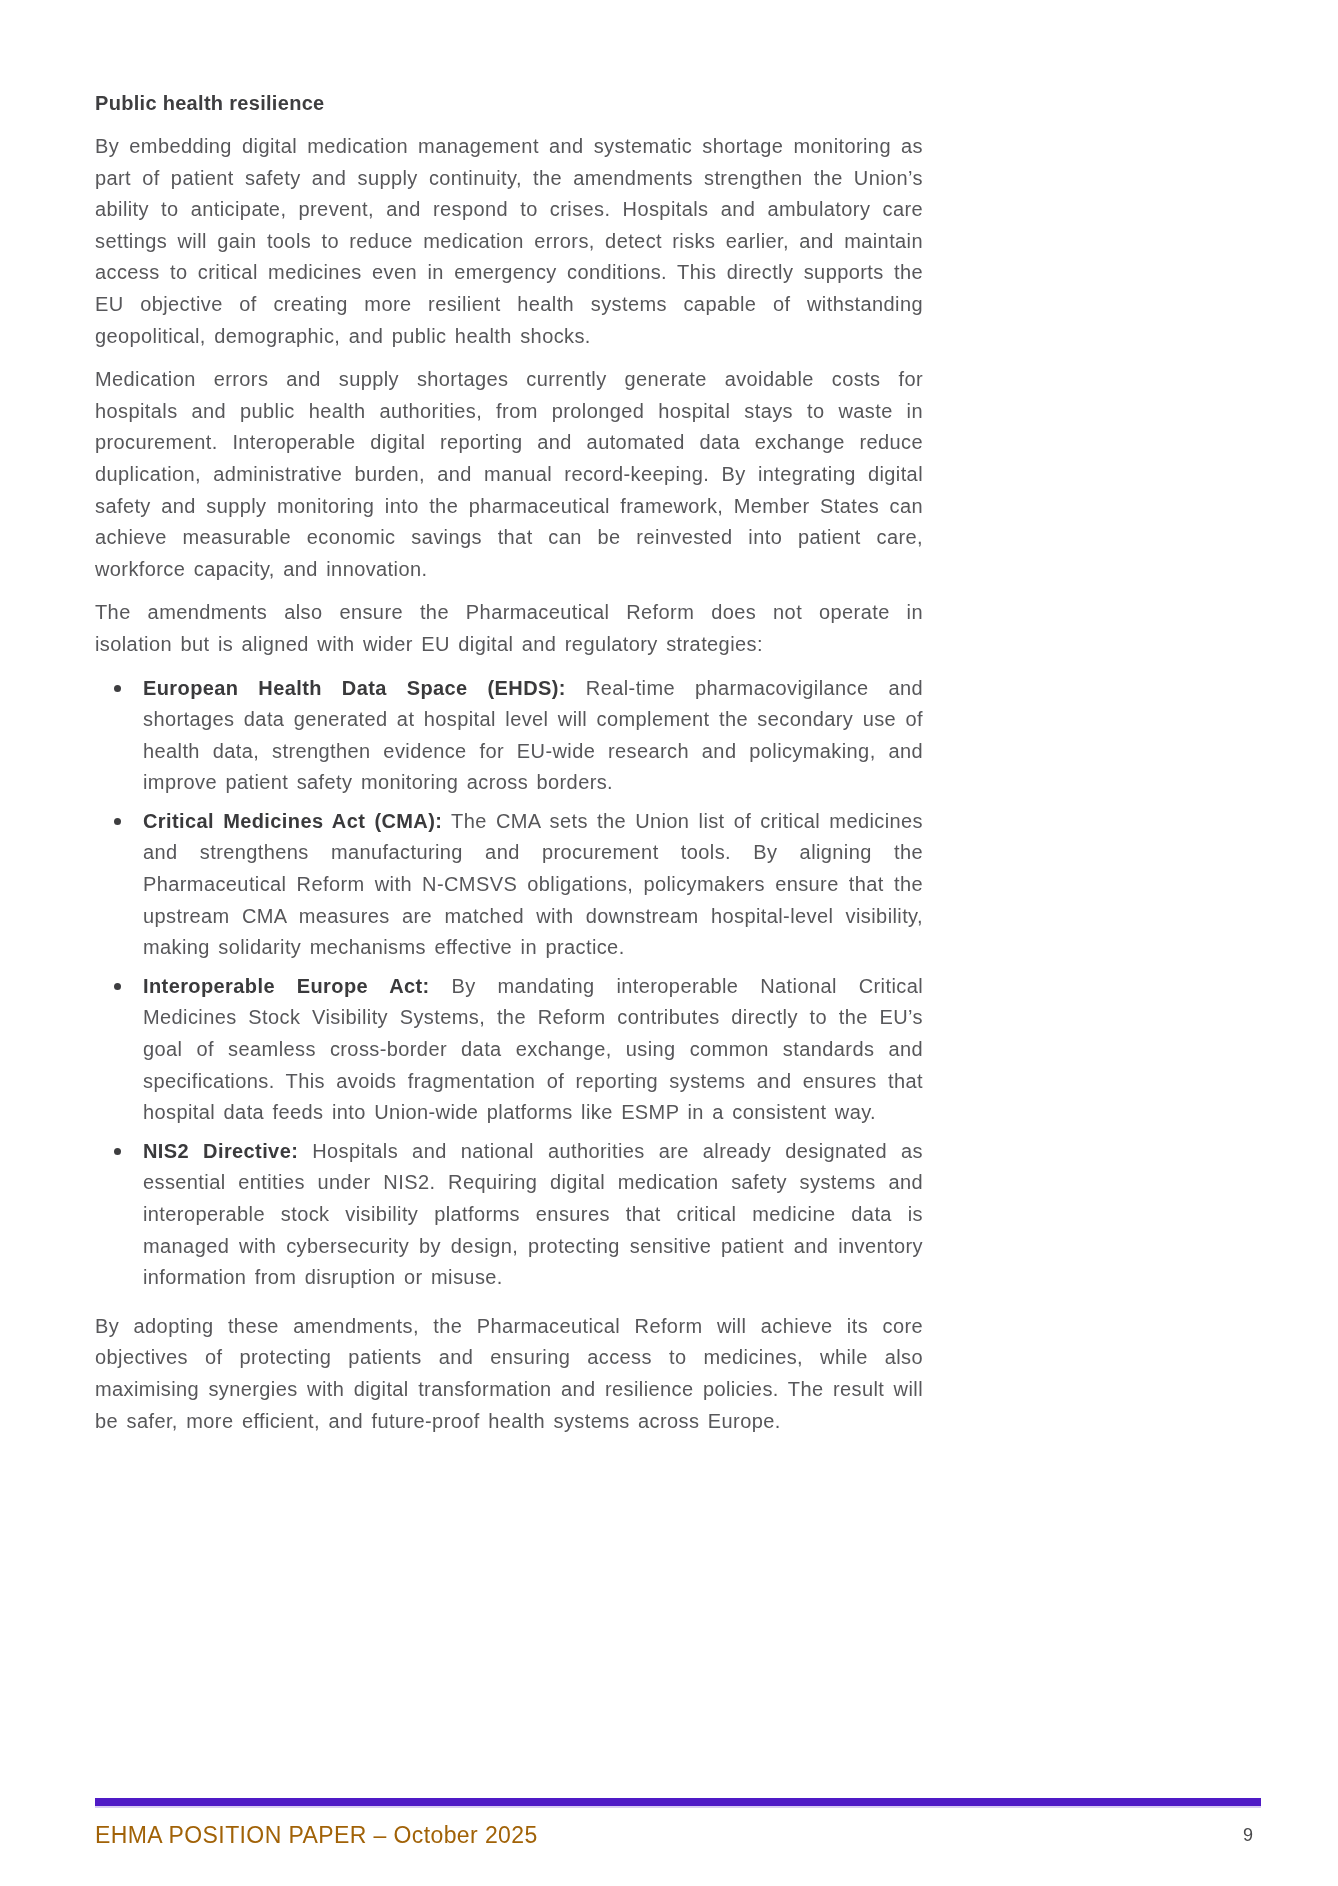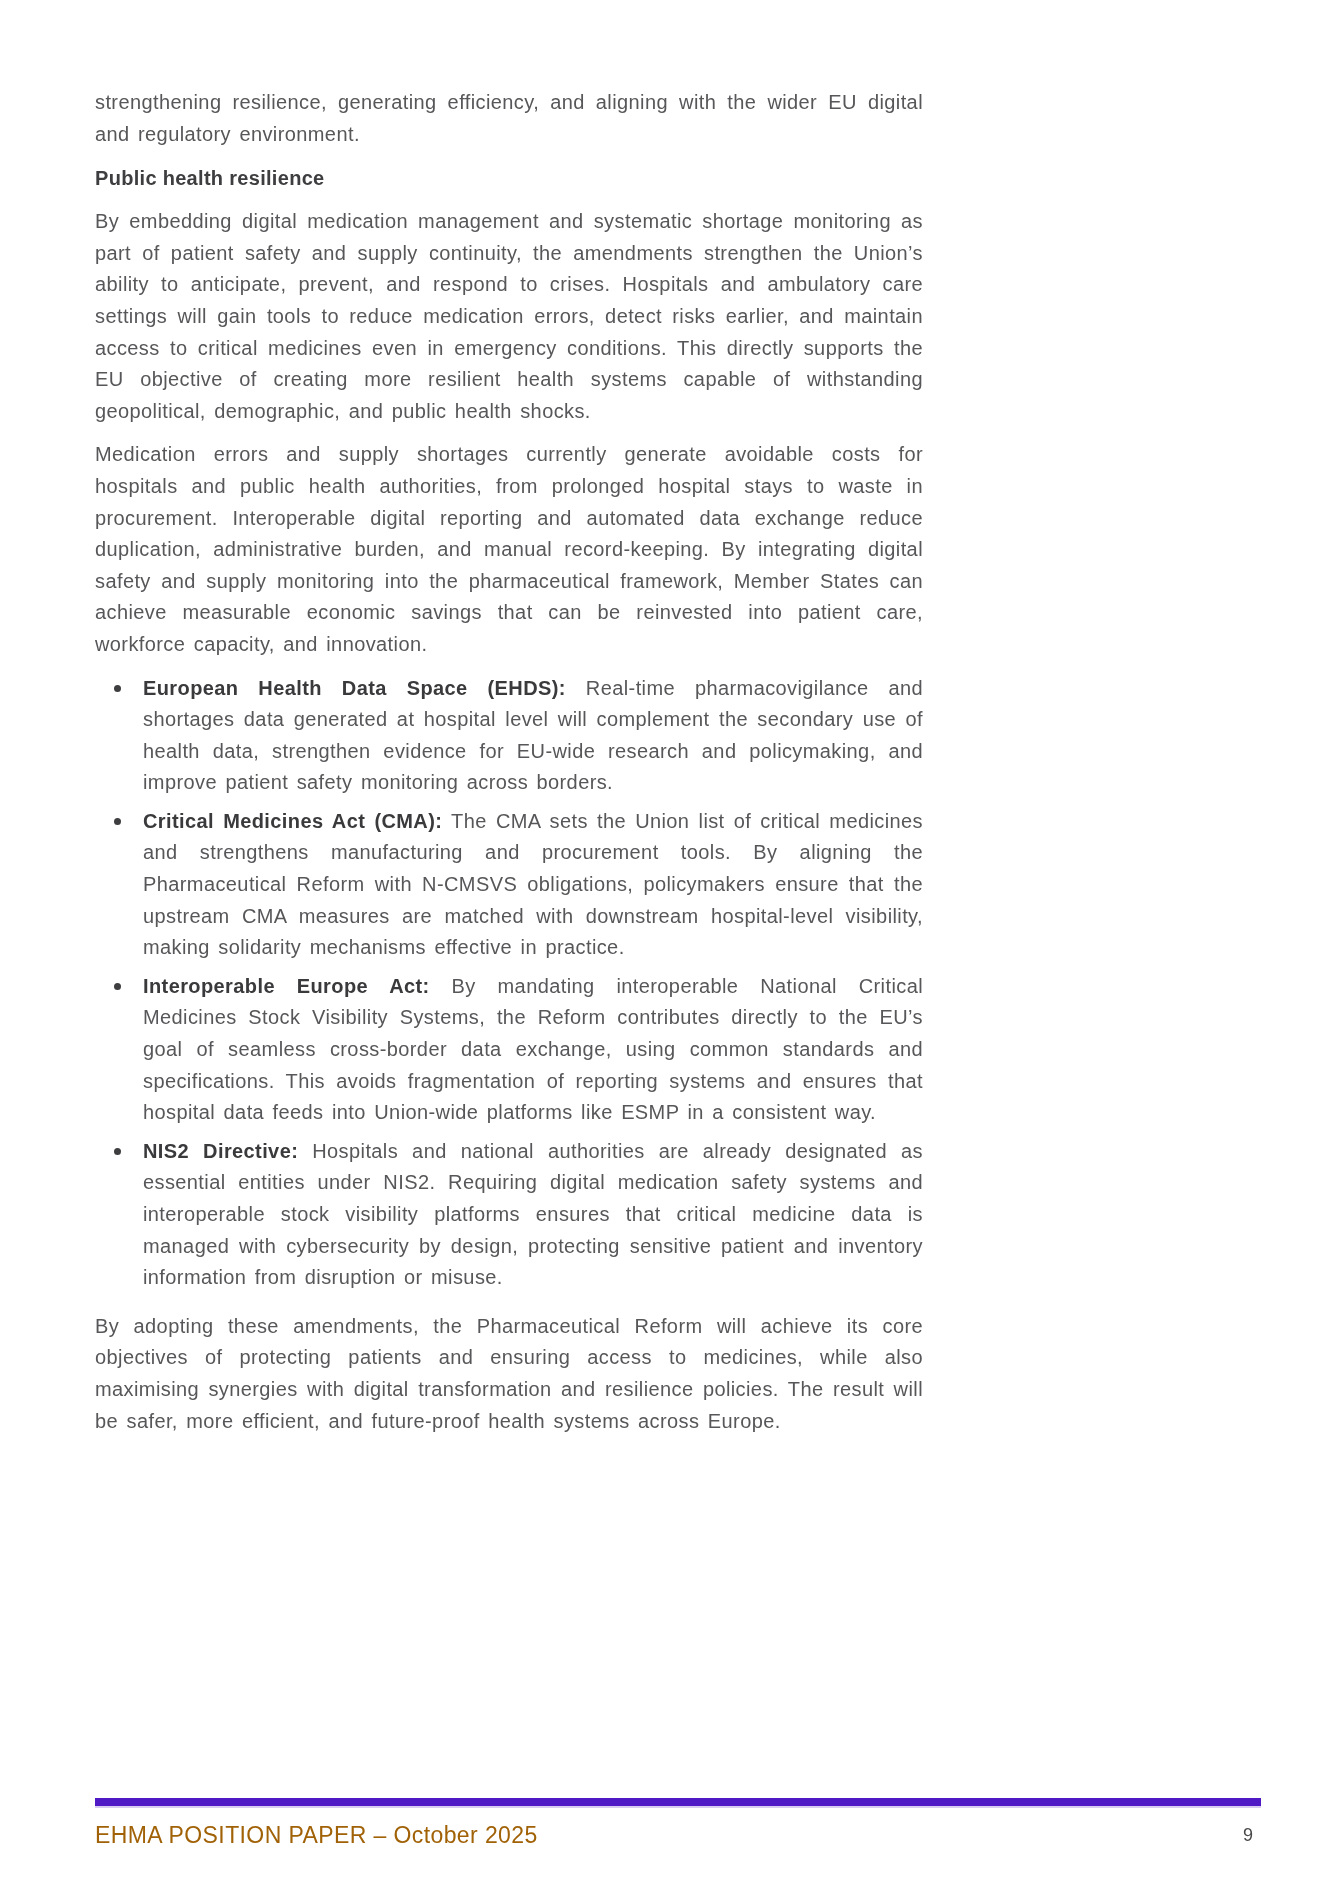--- a/index.html
+++ b/index.html
@@ -95,27 +95,27 @@
     line-height: 22px;
     color: #48484a;
   }
 </style>
 </head>
 <body>
 
 <div class="page">
   <div class="content">
 
-    <p class="body">strengthening resilience, generating efficiency, and aligning with the wider EU digital and regulatory environment.</p>
 
     <h3 class="section-heading">Public health resilience</h3>
     <p class="body">By embedding digital medication management and systematic shortage monitoring as part of patient safety and supply continuity, the amendments strengthen the Union’s ability to anticipate, prevent, and respond to crises. Hospitals and ambulatory care settings will gain tools to reduce medication errors, detect risks earlier, and maintain access to critical medicines even in emergency conditions. This directly supports the EU objective of creating more resilient health systems capable of withstanding geopolitical, demographic, and public health shocks.</p>
 
     <p class="body">Medication errors and supply shortages currently generate avoidable costs for hospitals and public health authorities, from prolonged hospital stays to waste in procurement. Interoperable digital reporting and automated data exchange reduce duplication, administrative burden, and manual record-keeping. By integrating digital safety and supply monitoring into the pharmaceutical framework, Member States can achieve measurable economic savings that can be reinvested into patient care, workforce capacity, and innovation.</p>
 
+    <p class="body">The amendments also ensure the Pharmaceutical Reform does not operate in isolation but is aligned with wider EU digital and regulatory strategies:</p>
 
     <ul class="bullets">
       <li>
         <span class="marker"></span><span class="lead">European Health Data Space (EHDS):</span><span class="rest"> Real-time pharmacovigilance and shortages data generated at hospital level will complement the secondary use of health data, strengthen evidence for EU-wide research and policymaking, and improve patient safety monitoring across borders.</span>
       </li>
       <li>
         <span class="marker"></span><span class="lead">Critical Medicines Act (CMA):</span><span class="rest"> The CMA sets the Union list of critical medicines and strengthens manufacturing and procurement tools. By aligning the Pharmaceutical Reform with N-CMSVS obligations, policymakers ensure that the upstream CMA measures are matched with downstream hospital-level visibility, making solidarity mechanisms effective in practice.</span>
       </li>
       <li>
         <span class="marker"></span><span class="lead">Interoperable Europe Act:</span><span class="rest"> By mandating interoperable National Critical Medicines Stock Visibility Systems, the Reform contributes directly to the EU’s goal of seamless cross-border data exchange, using common standards and specifications. This avoids fragmentation of reporting systems and ensures that hospital data feeds into Union-wide platforms like ESMP in a consistent way.</span>

